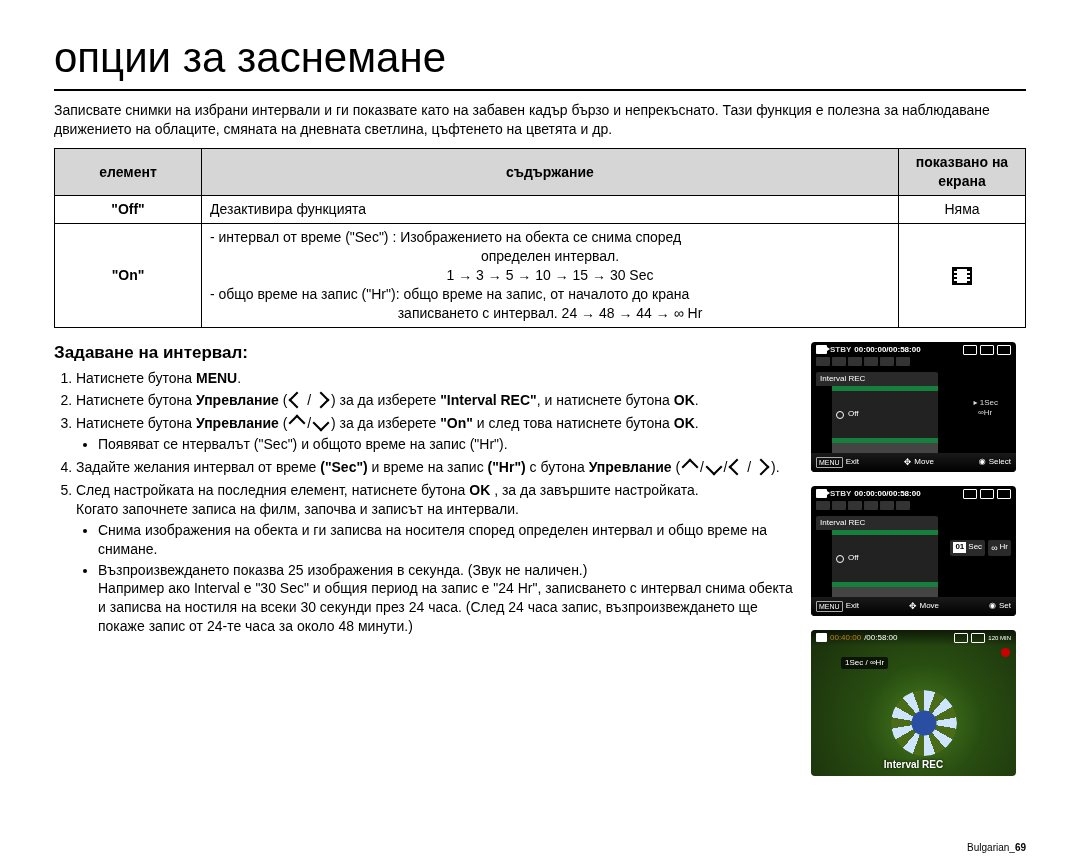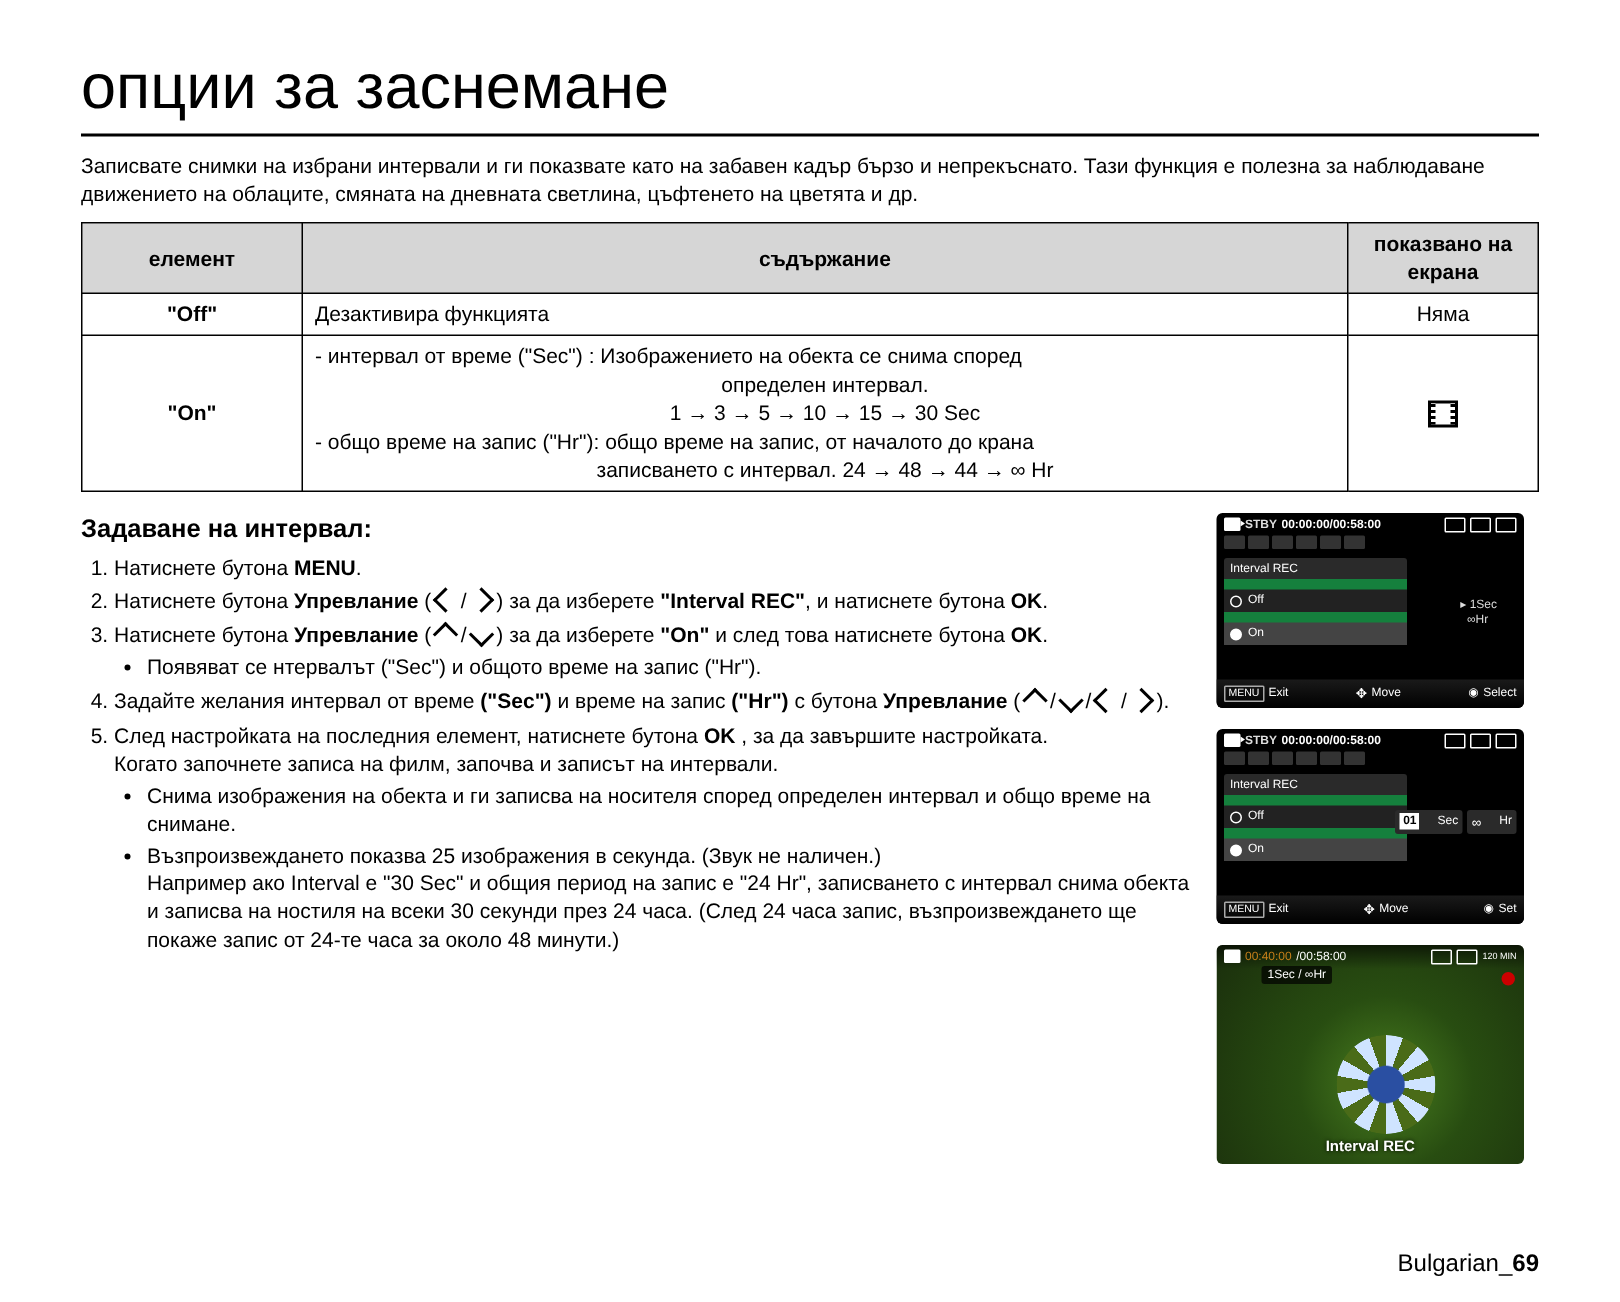--- a/index.html
+++ b/index.html
@@ -34,47 +34,47 @@
   .lcd .top{display:flex;align-items:center;gap:3px;padding:3px 5px 1px 5px;font-weight:bold;}
   .lcd .cam{width:11px;height:9px;background:#fff;border-radius:1px;position:relative;}
   .lcd .cam::after{content:"";position:absolute;right:-3px;top:2px;width:0;height:0;border-left:3px solid #fff;border-top:2.5px solid transparent;border-bottom:2.5px solid transparent;}
   .lcd .stby{font-size:8px;color:#ddd;}
   .lcd .time{font-size:8px;}
   .lcd .ico{width:12px;height:8px;border:1px solid #fff;border-radius:1px;}
   .lcd .row2{display:flex;gap:2px;padding:1px 5px;}
   .lcd .mini{width:14px;height:9px;background:#333;border-radius:1px;}
   .lcd .panel{position:absolute;left:5px;top:30px;width:122px;}
   .lcd .panelTitle{background:#2a2a2a;font-size:8px;padding:2px 4px;border-radius:2px 2px 0 0;}
-  .lcd .opt{display:flex;align-items:center;gap:4px;background:#222;padding:2px 4px;border-top:7px solid #15803d;}
+  .lcd .opt{display:flex;align-items:center;gap:4px;background:#222;padding:18px 4px;border-top:5px solid #15803d;margin-left:16px;}
   .lcd .opt.sel{background:#444;}
   .lcd .dot{width:6px;height:6px;border:1px solid #fff;border-radius:50%;}
   .lcd .dot.on{background:#fff;}
   .lcd .side{position:absolute;right:18px;top:56px;font-size:8px;color:#ddd;text-align:left;}
   .lcd .sideBox{position:absolute;right:5px;top:54px;display:flex;gap:3px;}
-  .lcd .pill{background:#2a2a2a;border-radius:2px;padding:2px 3px;font-size:8px;display:flex;align-items:center;gap:12px;}
+  .lcd .pill{background:#2a2a2a;border-radius:2px;padding:2px 3px;font-size:8px;display:flex;align-items:center;gap:2px;}
   .lcd .num{background:#fff;color:#000;padding:0 2px;font-size:8px;font-weight:700;}
   .lcd .inf{font-size:9px;}
   .lcd .bottom{position:absolute;left:0;right:0;bottom:0;display:flex;justify-content:space-between;padding:3px 5px;background:linear-gradient(#1a1a1a,#000);}
   .lcd .btn{font-size:8px;display:flex;align-items:center;gap:3px;}
   .lcd .mnu{font-size:7px;border:1px solid #aaa;padding:0 2px;border-radius:1px;}
   .lcd .cross{font-size:9px;}
   .lcd3{width:205px;height:146px;border-radius:4px;margin-top:4px;position:relative;overflow:hidden;background:radial-gradient(circle at 55% 63%, #2a4fa2 0 14px, rgba(0,0,0,0) 15px), radial-gradient(circle at 55% 63%, #497e1f 0%, #284d11 40%, #1a2e0c 100%);}
   .lcd3::after{content:"";position:absolute;left:80px;top:60px;width:66px;height:66px;background:conic-gradient(#cfe4ff 0 20deg,#4a6b18 20deg 40deg,#cfe4ff 40deg 60deg,#4a6b18 60deg 80deg,#cfe4ff 80deg 100deg,#4a6b18 100deg 120deg,#cfe4ff 120deg 140deg,#4a6b18 140deg 160deg,#cfe4ff 160deg 180deg,#4a6b18 180deg 200deg,#cfe4ff 200deg 220deg,#4a6b18 220deg 240deg,#cfe4ff 240deg 260deg,#4a6b18 260deg 280deg,#cfe4ff 280deg 300deg,#4a6b18 300deg 320deg,#cfe4ff 320deg 340deg,#4a6b18 340deg 360deg);border-radius:50%;mask:radial-gradient(circle,transparent 12px,#000 13px);-webkit-mask:radial-gradient(circle,transparent 12px,#000 13px);}
   .lcd3 .top{position:absolute;left:0;right:0;top:0;display:flex;align-items:center;gap:3px;padding:3px 5px;background:linear-gradient(rgba(0,0,0,.6),rgba(0,0,0,0));color:#fff;font-size:8px;}
   .lcd3 .time{color:#c77f1a;font-size:8px;}
   .lcd3 .time2{color:#fff;font-size:8px;}
   .lcd3 .ico{width:12px;height:8px;border:1px solid #fff;border-radius:1px;}
-  .lcd3 .tbar{position:absolute;left:30px;top:14px;background:rgba(0,0,0,.7);color:#fff;font-size:8px;padding:1px 4px;border-radius:2px;}
+  .lcd3 .tbar{position:absolute;left:30px;top:27px;background:rgba(0,0,0,.7);color:#fff;font-size:8px;padding:1px 4px;border-radius:2px;}
   .lcd3 .redrec{position:absolute;right:6px;top:18px;width:9px;height:9px;background:#c00;border-radius:50%;}
   .lcd3 .caption{position:absolute;left:0;right:0;bottom:4px;text-align:center;color:#fff;font-size:10px;font-weight:700;text-shadow:0 0 3px #000;}
   .filmicon{display:inline-block;width:20px;height:18px;border:2px solid #000;position:relative;box-sizing:border-box;vertical-align:middle;}
   .filmicon::before,.filmicon::after{content:"";position:absolute;top:0;bottom:0;width:3px;background:repeating-linear-gradient(#000 0 2px,#fff 2px 4px);}
   .filmicon::before{left:0;}
   .filmicon::after{right:0;}
-  .footer{position:absolute;right:54px;bottom:14px;font-size:16px;}
+  .footer{position:absolute;right:54px;bottom:14px;font-size:10px;}
   .footer .pg{font-weight:700;}
 </style>
 </head>
 <body>
 
 <div class="page">
 
   <h1 class="title">опции за заснемане</h1>
 
   <p class="intro">Записвате снимки на избрани интервали и ги показвате като на забавен кадър бързо и непрекъснато. Тази функция е полезна за наблюдаване движението на облаците, смяната на дневната светлина, цъфтенето на цветята и др.</p>

